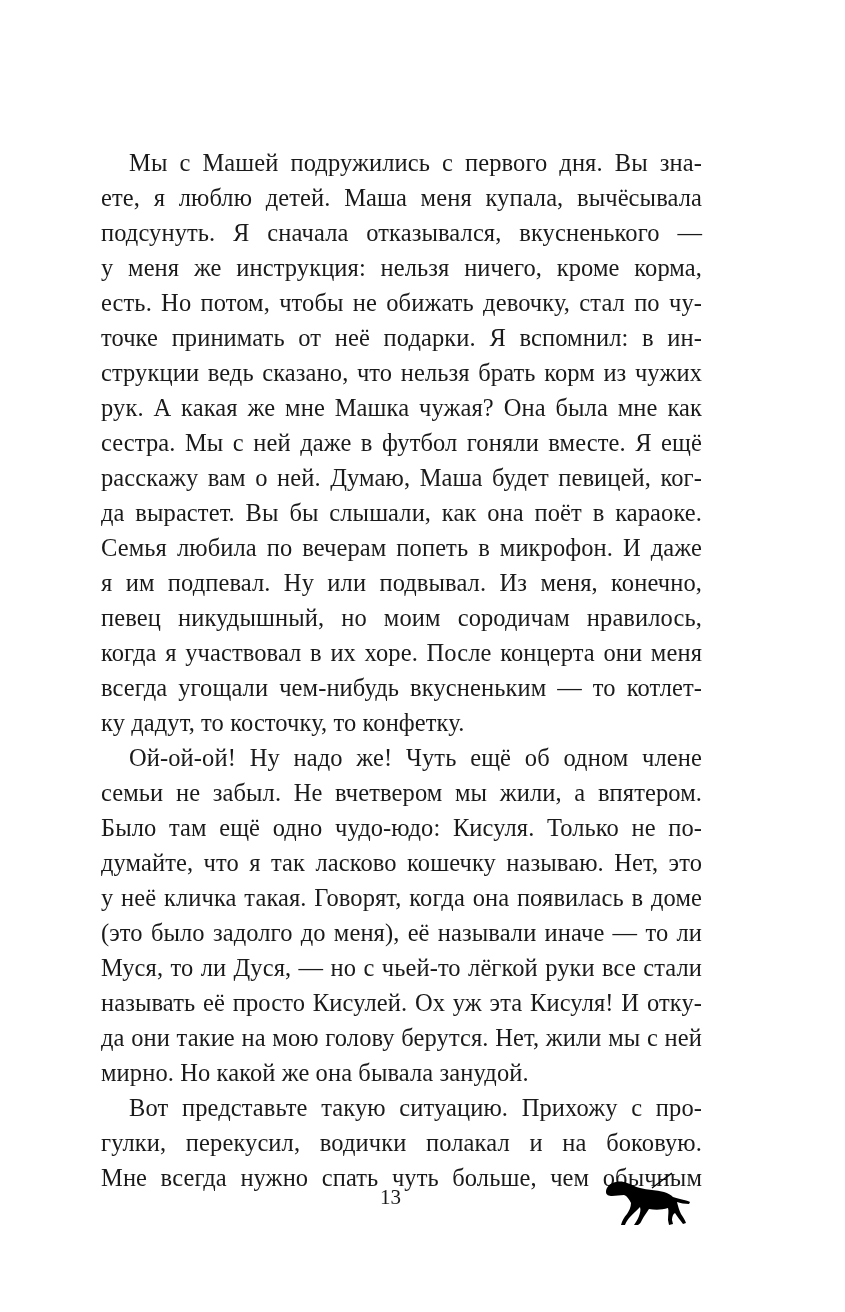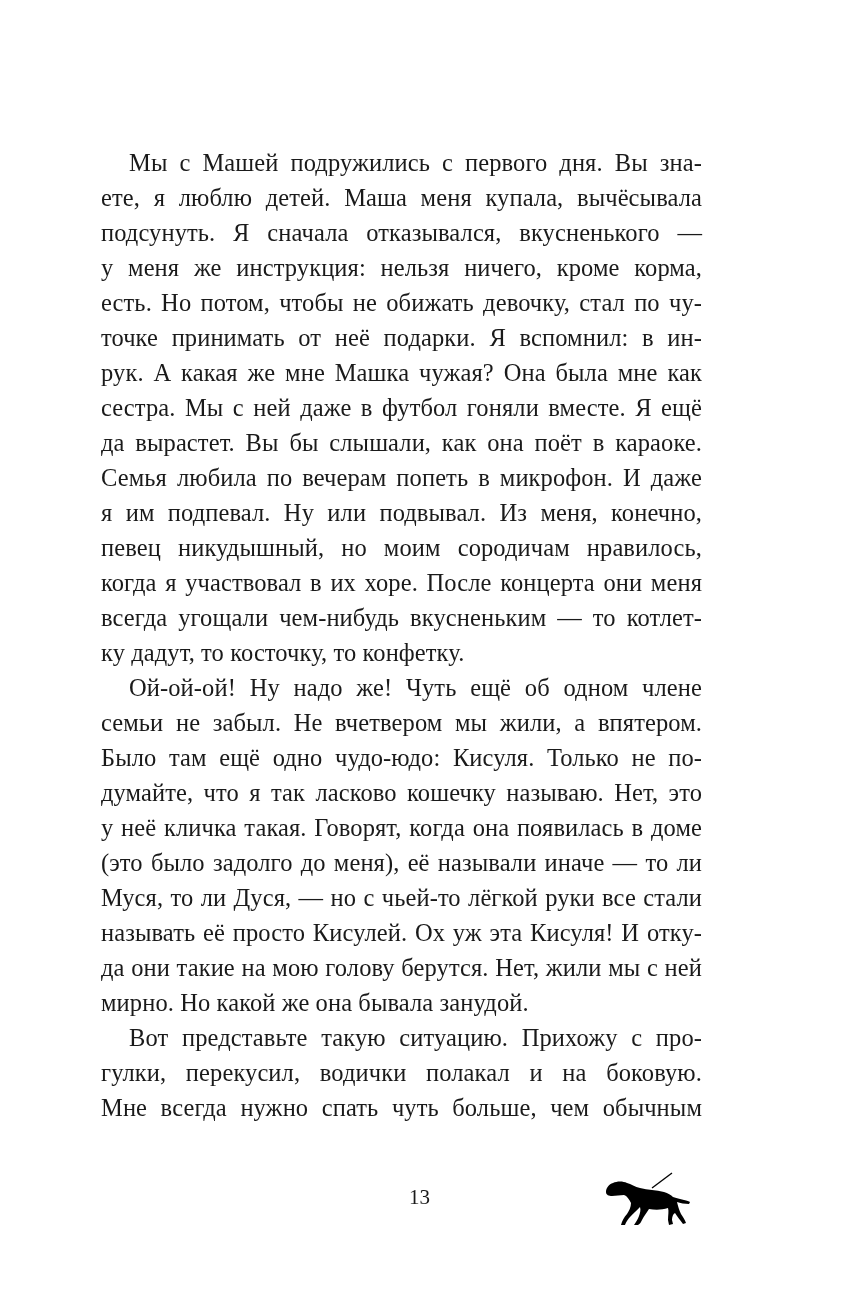--- a/index.html
+++ b/index.html
@@ -41,21 +41,21 @@
       padding-left: 28px;
     }
     .line.last {
       text-align-last: left;
     }
     .page-number {
       position: absolute;
       left: 380px;
       top: 1183px;
       width: 50px;
-      text-align: right;
+      text-align: left;
       font-size: 21px;
       line-height: 28px;
       color: #1a1a1a;
     }
     .dog-icon {
       position: absolute;
       left: 600px;
       top: 1168px;
       width: 120px;
       height: 62px;
@@ -65,22 +65,24 @@
 <body>
 
 <div class="page">
   <div class="text-block">
     <span class="line indent">Мы с Машей подружились с первого дня. Вы зна-</span>
     <span class="line">ете, я люблю детей. Маша меня купала, вычёсывала</span>
     <span class="line">подсунуть. Я сначала отказывался, вкусненького —</span>
     <span class="line">у меня же инструкция: нельзя ничего, кроме корма,</span>
     <span class="line">есть. Но потом, чтобы не обижать девочку, стал по чу-</span>
     <span class="line">точке принимать от неё подарки. Я вспомнил: в ин-</span>
+    <span class="line">струкции ведь сказано, что нельзя брать корм из чужих</span>
     <span class="line">рук. А какая же мне Машка чужая? Она была мне как</span>
     <span class="line">сестра. Мы с ней даже в футбол гоняли вместе. Я ещё</span>
+    <span class="line">расскажу вам о ней. Думаю, Маша будет певицей, ког-</span>
     <span class="line">да вырастет. Вы бы слышали, как она поёт в караоке.</span>
     <span class="line">Семья любила по вечерам попеть в микрофон. И даже</span>
     <span class="line">я им подпевал. Ну или подвывал. Из меня, конечно,</span>
     <span class="line">певец никудышный, но моим сородичам нравилось,</span>
     <span class="line">когда я участвовал в их хоре. После концерта они меня</span>
     <span class="line">всегда угощали чем-нибудь вкусненьким — то котлет-</span>
     <span class="line last">ку дадут, то косточку, то конфетку.</span>
     <span class="line indent">Ой-ой-ой! Ну надо же! Чуть ещё об одном члене</span>
     <span class="line">семьи не забыл. Не вчетвером мы жили, а впятером.</span>
     <span class="line">Было там ещё одно чудо-юдо: Кисуля. Только не по-</span>

